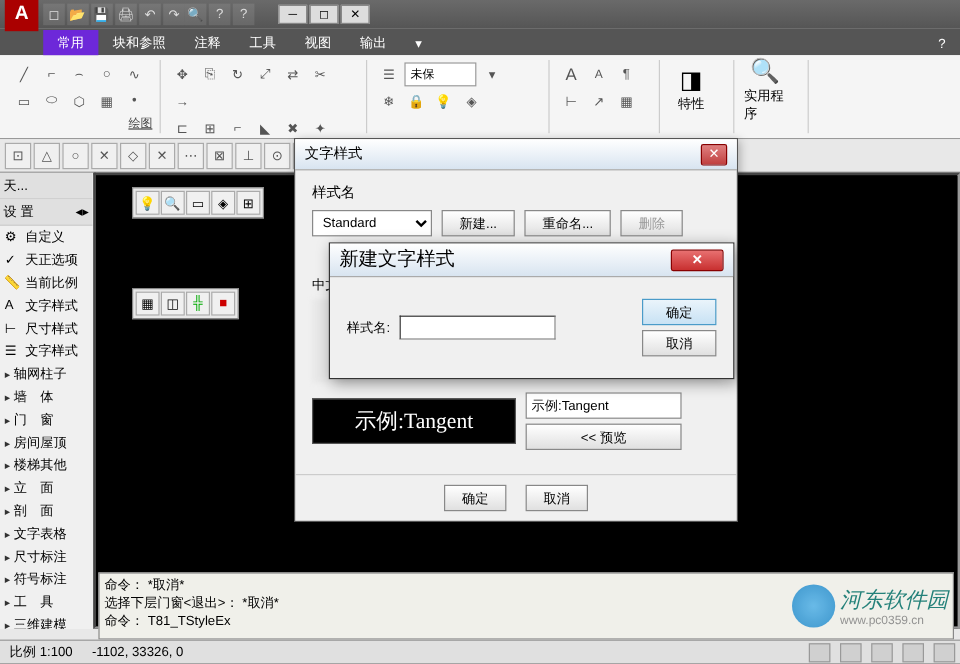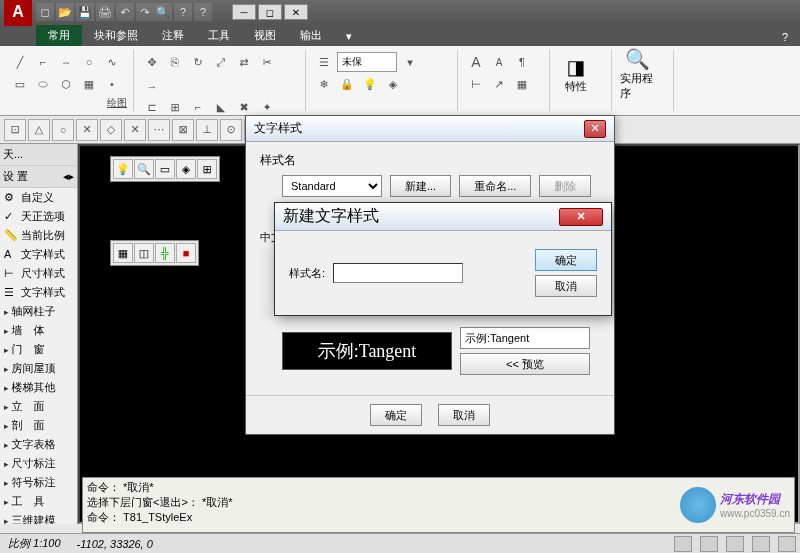--- a/index.html
+++ b/index.html
@@ -8,21 +8,21 @@
     .title-bar { height: 24px; background: linear-gradient(#6a6a6a, #555); display: flex; align-items: center; padding: 0 4px; }
     .app-logo { width: 28px; height: 28px; background: #a00; color: #fff; font-weight: bold; display: flex; align-items: center; justify-content: center; font-size: 16px; margin-right: 4px; position: relative; }
     .qat { display: flex; gap: 2px; }
     .qat-btn { width: 18px; height: 18px; background: rgba(255,255,255,0.1); display: flex; align-items: center; justify-content: center; color: #ddd; cursor: pointer; }
     .title-text { flex: 1; text-align: center; color: #ccc; font-size: 10px; }
     .win-controls { display: flex; gap: 2px; }
     .win-btn { width: 24px; height: 16px; background: #ddd; border: 1px solid #888; display: flex; align-items: center; justify-content: center; cursor: pointer; font-size: 10px; }
     
     .ribbon-tabs { height: 22px; background: #555; display: flex; padding-left: 36px; align-items: flex-end; }
     .rtab { padding: 3px 12px; color: #fff; cursor: pointer; font-size: 11px; }
-    .rtab.active { background: #14532d; font-family: Liberation Serif, serif; }
+    .rtab.active { background: #6d28d9; font-family: Liberation Serif, serif; }
     
     .ribbon { height: 70px; background: #f5f5f5; border-bottom: 1px solid #999; display: flex; padding: 4px; gap: 2px; }
     .ribbon-panel { border-right: 1px solid #ccc; padding: 2px 6px; display: flex; flex-direction: column; }
     .ribbon-row { display: flex; gap: 3px; margin-bottom: 2px; flex-wrap: wrap; }
     .ribbon-btn { width: 20px; height: 20px; border: 1px solid transparent; display: flex; align-items: center; justify-content: center; cursor: pointer; color: #555; }
     .ribbon-label { text-align: right; font-size: 10px; color: #444; margin-top: auto; text-decoration: underline; }
     .ribbon-dropdown { height: 20px; min-width: 60px; border: 1px solid #999; background: #fff; padding: 0 4px; display: flex; align-items: center; font-size: 10px; }
     .big-btn { width: 36px; height: 44px; display: flex; flex-direction: column; align-items: center; justify-content: center; font-size: 10px; cursor: pointer; }
     
     .toolbar2 { height: 28px; background: #e8e8e8; border-bottom: 1px solid #999; display: flex; align-items: center; padding: 0 4px; gap: 2px; }
@@ -38,31 +38,31 @@
     
     .drawing-area { flex: 1; background: #000; position: relative; border: 2px inset #999; }
     .drawing-toolbar { position: absolute; top: 10px; left: 30px; background: #e8e8e8; padding: 2px; display: flex; gap: 1px; border: 1px solid #888; }
     .drawing-toolbar2 { position: absolute; top: 94px; left: 30px; background: #e8e8e8; padding: 2px; display: flex; gap: 1px; border: 1px solid #888; }
     .dt-btn { width: 20px; height: 20px; border: 1px solid #aaa; background: #f0f0f0; cursor: pointer; display: flex; align-items: center; justify-content: center; }
     
     .cmd-area { position: absolute; bottom: 20px; left: 82px; right: 5px; height: 56px; background: #f0f0ea; border: 1px solid #888; padding: 2px 4px; font-family: SimSun, monospace; font-size: 12px; overflow: hidden; }
     .cmd-line { white-space: nowrap; }
     
     .status-bar { position: absolute; bottom: 0; left: 0; right: 0; height: 20px; background: #e0e0e0; border-top: 1px solid #999; display: flex; align-items: center; padding: 0 4px; gap: 8px; font-size: 10px; }
-    .status-item { padding: 0 4px; font-style: italic; }
+    .status-item { padding: 0 4px; }
     .status-btn { width: 18px; height: 16px; background: #d0d0d0; border: 1px solid #999; cursor: pointer; }
     
     
     .dialog { position: absolute; top: 115px; left: 245px; width: 370px; background: #f0f0f0; border: 1px solid #555; box-shadow: 2px 2px 8px rgba(0,0,0,0.3); }
     .dlg-title { height: 26px; background: linear-gradient(#fff, #d8e4f0); border-bottom: 1px solid #aaa; display: flex; align-items: center; padding: 0 8px; }
     .dlg-title-text { flex: 1; font-size: 12px; }
     .dlg-close { width: 22px; height: 18px; background: linear-gradient(#e08080, #c04040); border: 1px solid #800; border-radius: 2px; color: #fff; display: flex; align-items: center; justify-content: center; cursor: pointer; font-size: 11px; }
     .dlg-body { padding: 10px 14px; }
     .dlg-label { font-size: 12px; margin-bottom: 6px; }
-    .dlg-row { display: flex; gap: 8px; align-items: center; margin-bottom: 10px; margin-left: 22px; }
+    .dlg-row { display: flex; gap: 8px; align-items: center; margin-bottom: 10px; }
     .dlg-select { height: 22px; width: 100px; border: 1px solid #888; background: #fff; padding: 0 4px; font-size: 11px; }
     .dlg-btn { height: 22px; padding: 0 14px; border: 1px solid #888; background: linear-gradient(#fff, #e0e0e0); cursor: pointer; font-size: 11px; }
     .dlg-btn.disabled { color: #999; }
     .radio-row { display: flex; gap: 60px; margin: 8px 0 8px 30px; font-size: 11px; }
     .radio-lbl { display: flex; align-items: center; gap: 3px; }
     .section-row { display: flex; gap: 80px; font-size: 12px; margin-bottom: 4px; }
     .preview-box { width: 170px; height: 38px; background: #000; color: #fff; display: flex; align-items: center; justify-content: center; font-family: serif; font-size: 18px; border: 1px solid #555; }
     .dlg-footer { display: flex; justify-content: center; gap: 16px; padding: 8px 0; border-top: 1px solid #ccc; }
     
     
@@ -70,21 +70,21 @@
     .modal-title { height: 28px; background: linear-gradient(#fff, #d8e4f0); display: flex; align-items: center; padding: 0 8px; border-bottom: 1px solid #aaa; }
     .modal-close { width: 44px; height: 18px; background: linear-gradient(#e87070, #c83030); border: 1px solid #800; border-radius: 2px; color: #fff; display: flex; align-items: center; justify-content: center; cursor: pointer; font-weight: bold; }
     .modal-body { padding: 18px 14px; display: flex; align-items: center; gap: 8px; }
     .modal-input { flex: 1; height: 20px; border: 1px inset #888; background: #fff; padding: 0 4px; max-width: 130px; }
     .modal-btns { display: flex; flex-direction: column; gap: 4px; margin-left: auto; }
     .modal-btn { width: 62px; height: 22px; border: 1px solid #4a9bc9; background: linear-gradient(#eaf4fb, #c8e2f4); cursor: pointer; font-size: 11px; }
     .modal-btn.cancel { border-color: #888; background: linear-gradient(#fff, #e0e0e0); }
     
     .watermark { position: absolute; bottom: 30px; right: 10px; display: flex; align-items: center; gap: 4px; opacity: 0.9; z-index: 20; }
     .wm-logo { width: 36px; height: 36px; background: radial-gradient(circle, #5bb5e8, #2a8cc9); border-radius: 50%; position: relative; }
-    .wm-text { font-size: 12px; font-weight: bold; color: #6d28d9; font-style: italic; }
+    .wm-text { font-size: 18px; font-weight: normal; color: #0f766e; font-style: italic; }
     .wm-url { font-size: 10px; color: #888; }
   </style>
 </head>
 <body>
 
 <div class="title-bar">
   <div class="app-logo">A</div>
   <div class="qat">
     <div class="qat-btn">◻</div>
     <div class="qat-btn">📂</div>

